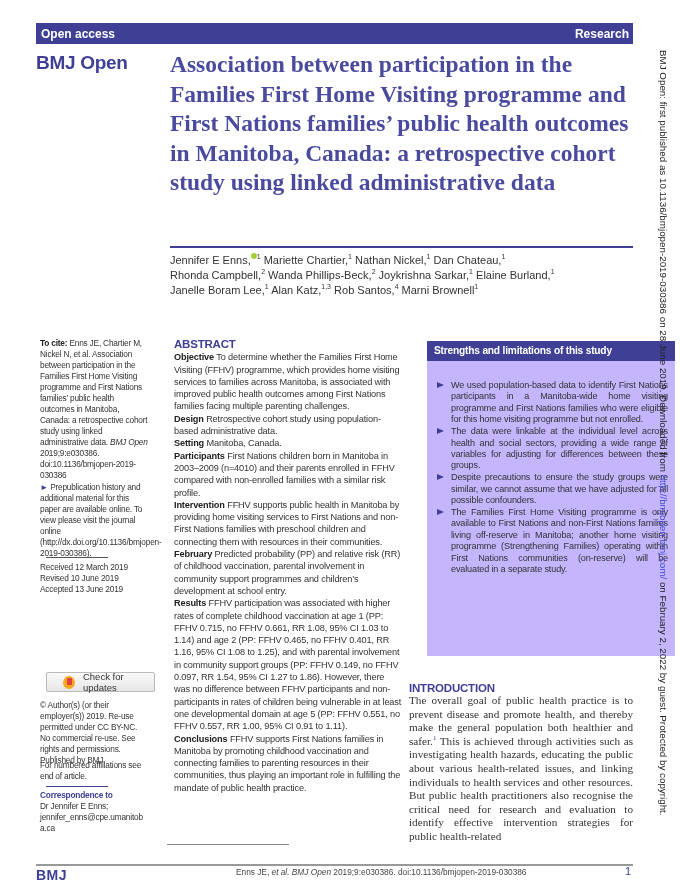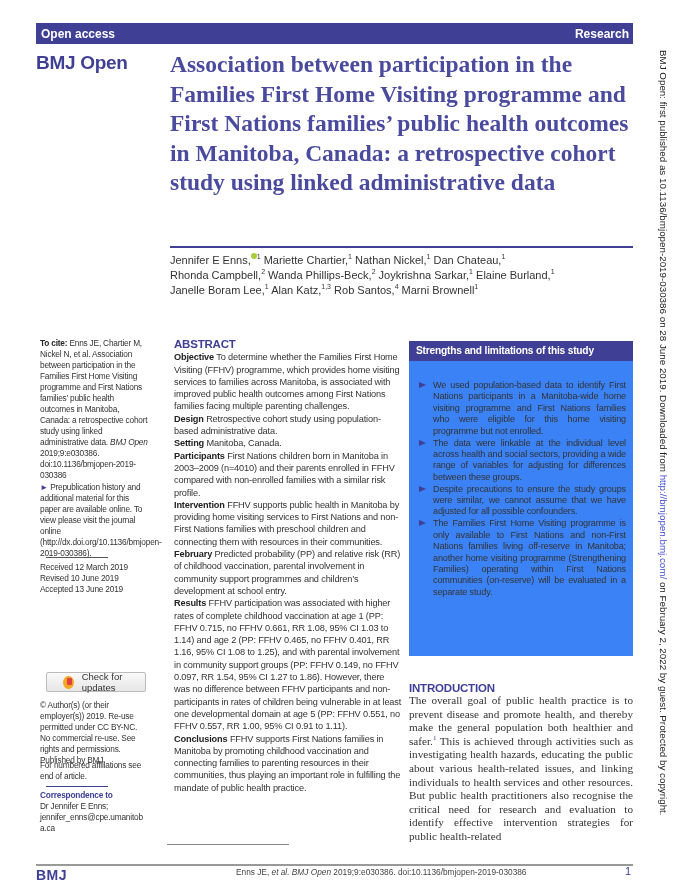--- a/index.html
+++ b/index.html
@@ -22,35 +22,35 @@
   .authors { position: absolute; left: 170px; top: 253px; width: 470px; font-size: 11px; line-height: 15px; color: #333; }
   .authors sup { font-size: 7px; vertical-align: super; line-height: 0; }
   .orcid { display: inline-block; width: 6px; height: 6px; border-radius: 50%; background: #a6ce39; vertical-align: super; }
 
   
   .side { position: absolute; left: 40px; width: 108px; font-family: Liberation Sans, sans-serif; font-size: 8.3px;
           line-height: 11px; color: #333; letter-spacing: -0.2px; }
   .side b { color: #222; }
   .side .hl { color: #3f4095; font-weight: bold; }
   .side-rule { position: absolute; left: 46px; width: 62px; height: 1px; background: #555; }
-  .updates-btn { position: absolute; left: 46px; top: 672px; width: 100px; height: 20px; border: 1px solid #bbb;
+  .updates-btn { position: absolute; left: 46px; top: 672px; width: 109px; height: 20px; border: 1px solid #bbb;
                  border-radius: 2px; background: linear-gradient(#fafafa, #e6e6e6); display: flex; align-items: center;
                  font-size: 9.5px; color: #333; padding-left: 16px; }
   .updates-icon { width: 13px; height: 13px; border-radius: 50%; background: #f5a623; margin-right: 8px; position: relative; }
   .updates-icon::after { content: ""; position: absolute; left: 4px; top: 2px; width: 5px; height: 7px; background: #e04040; border-radius: 1px; }
 
   
   .abstract { position: absolute; left: 174px; top: 338px; width: 228px; font-size: 9.2px; line-height: 12.3px;
               color: #333; letter-spacing: -0.15px; }
   .abstract h3 { color: #3f4095; font-size: 11.5px; font-weight: bold; margin-bottom: 1px; letter-spacing: -0.2px; }
   .abstract b { color: #222; }
   .abs-rule { position: absolute; left: 167px; top: 844px; width: 122px; height: 1px; background: #888; }
 
   
-  .box { position: absolute; left: 409px; top: 341px; width: 224px; height: 315px; background: #3b82f6; }
+  .box { position: absolute; left: 427px; top: 341px; width: 248px; height: 315px; background: #c4b5fd; }
   .box-head { background: #3f4095; color: #fff; font-weight: bold; font-size: 10.2px; height: 20px; line-height: 20px;
               padding-left: 7px; letter-spacing: -0.2px; }
   .box ul { list-style: none; padding: 6px 7px 0 10px; margin-top: 13px; }
   .box li { position: relative; padding-left: 14px; font-size: 9.1px; line-height: 11.4px; color: #333; text-align: justify;
             letter-spacing: -0.15px; margin-bottom: 0.5px; }
   .box li .tri { position: absolute; left: 0; top: 2px; width: 0; height: 0; border-left: 7px solid #3f4095;
                  border-top: 3.5px solid transparent; border-bottom: 3.5px solid transparent; }
 
   .intro { position: absolute; left: 409px; top: 682px; width: 224px; }
   .intro h3 { color: #3f4095; font-size: 11.5px; font-weight: bold; font-family: "Liberation Sans", sans-serif; letter-spacing: -0.2px; }

